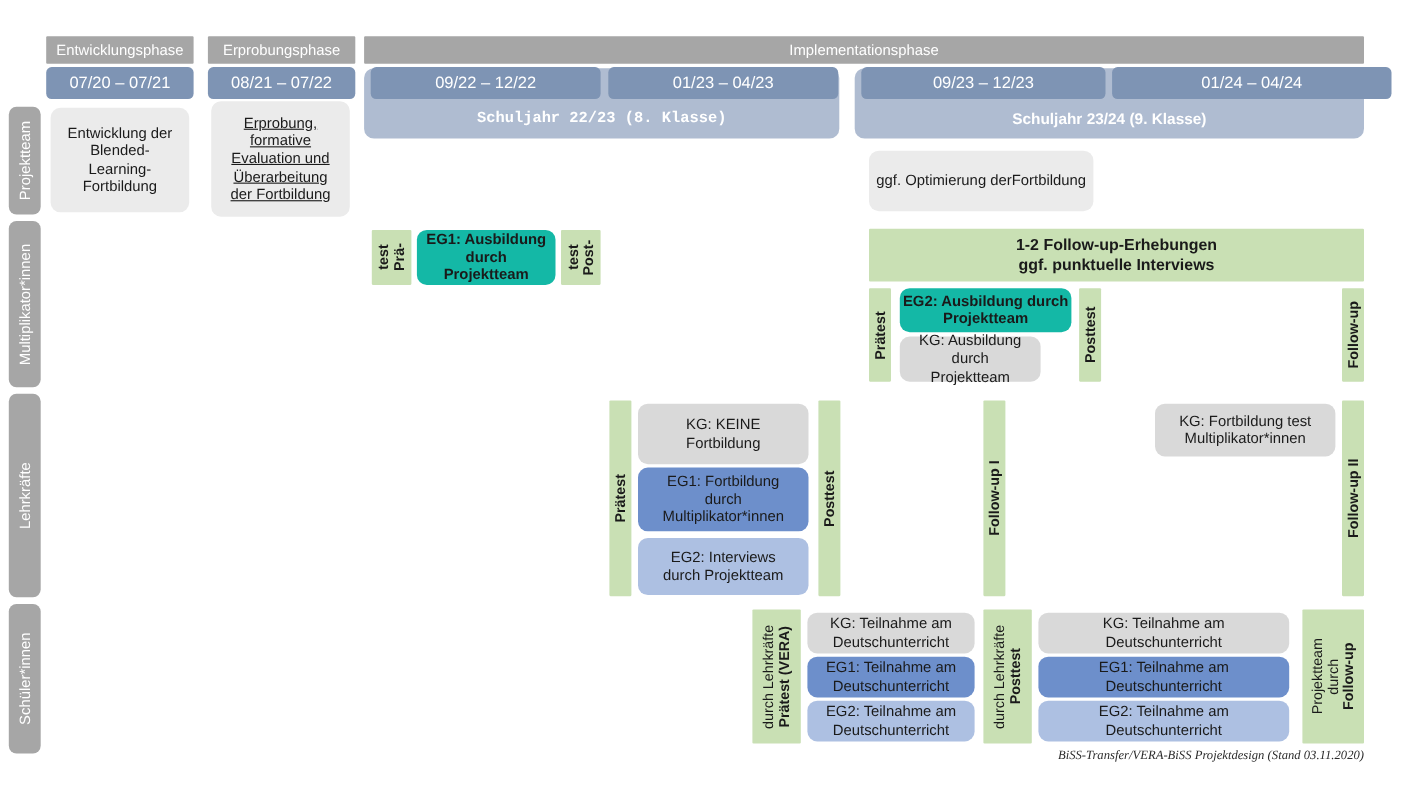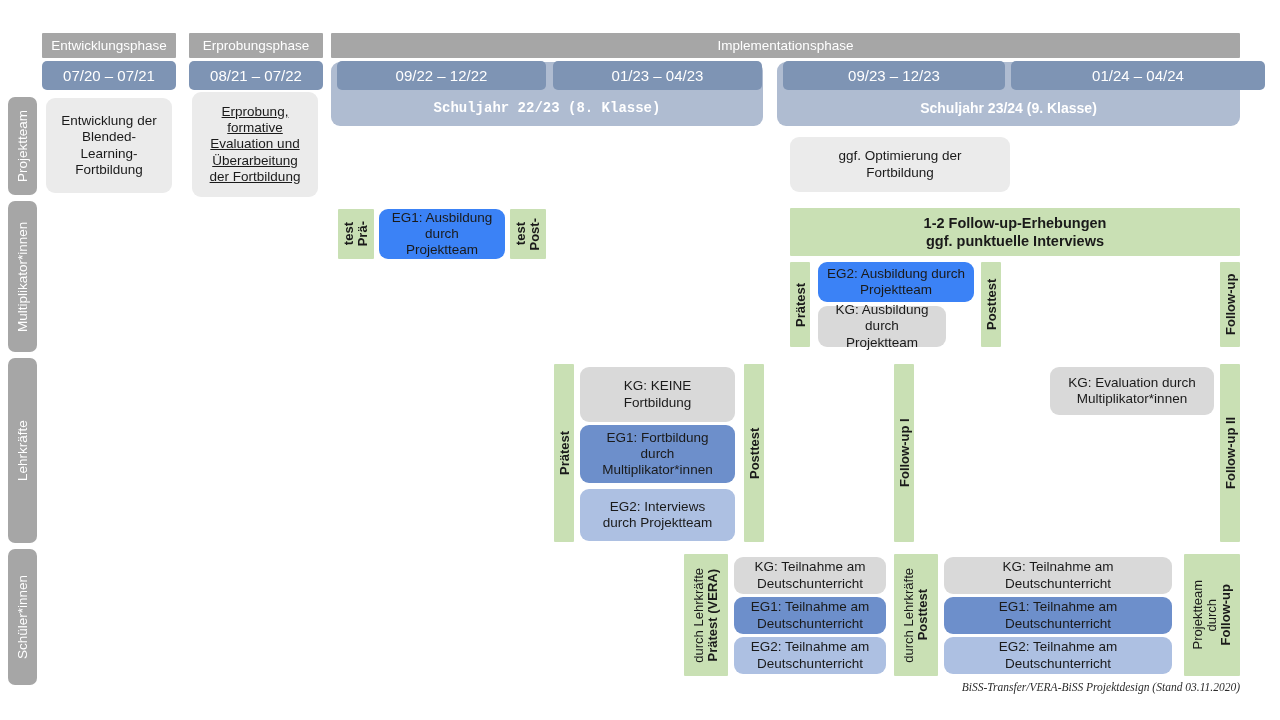--- a/index.html
+++ b/index.html
@@ -39,21 +39,21 @@
     background:#a6a6a6;color:#ffffff;font-size:13.5px;border-radius:7px;
     writing-mode:vertical-rl;transform:rotate(180deg);
     display:flex;align-items:center;justify-content:center;text-align:center;
   }
 
   
   .card{border-radius:9px;font-size:13.5px;}
   .card.gray{background:#ebebeb;color:#1a1a1a;}
   .card.gray2{background:#d9d9d9;color:#1a1a1a;}
   .card.blue-light{background:#adc0e2;color:#1a1a1a;}
-  .card.blue-mid{background:#3b82f6;color:#1a1a1a;}
+  .card.blue-mid{background:#14b8a6;color:#1a1a1a;font-weight:bold;}
   .card.blue-dark{background:#6d8fcb;color:#1a1a1a;}
 
   
   .green{
     background:#c9e0b4;color:#1a1a1a;font-size:13px;font-weight:bold;
     border-radius:1px;
   }
   .green.vert{
     writing-mode:vertical-rl;transform:rotate(180deg);
     display:flex;align-items:center;justify-content:center;text-align:center;
@@ -142,21 +142,21 @@
   </div>
 
   <div class="abs box card gray ml" style="left:192px;top:92px;width:126px;height:105px;flex-direction:column;text-decoration:underline;">
     <span>Erprobung,</span>
     <span>formative</span>
     <span>Evaluation und</span>
     <span>Überarbeitung</span>
     <span>der Fortbildung</span>
   </div>
 
-  <div class="abs box card gray ml" style="left:790px;top:137px;width:220px;height:55px;flex-direction:column;">
+  <div class="abs box card gray ml" style="left:790px;top:137px;width:204px;height:55px;flex-direction:row;">
     <span>ggf. Optimierung der</span>
     <span>Fortbildung</span>
   </div>
 
   <div class="abs green" style="left:338px;top:209px;width:36px;height:50px;">
     <div class="vstack">
       <span>Prä-</span>
       <span>test</span>
     </div>
   </div>
@@ -213,21 +213,21 @@
     <span>durch Projektteam</span>
   </div>
 
   <div class="abs green vert" style="left:744px;top:364px;width:20px;height:178px;">
     <span>Posttest</span>
   </div>
   <div class="abs green vert" style="left:894px;top:364px;width:20px;height:178px;">
     <span>Follow-up I</span>
   </div>
   <div class="abs box card gray2 ml" style="left:1050px;top:367px;width:164px;height:48px;flex-direction:column;">
-    <span>KG: Evaluation durch</span>
+    <span>KG: Fortbildung test</span>
     <span>Multiplikator*innen</span>
   </div>
   <div class="abs green vert" style="left:1220px;top:364px;width:20px;height:178px;">
     <span>Follow-up II</span>
   </div>
 
   <div class="abs green" style="left:684px;top:554px;width:44px;height:122px;">
     <div class="vstack">
       <span>Prätest (VERA)</span>
       <span class="sub" style="font-weight:normal;">durch Lehrkräfte</span>

